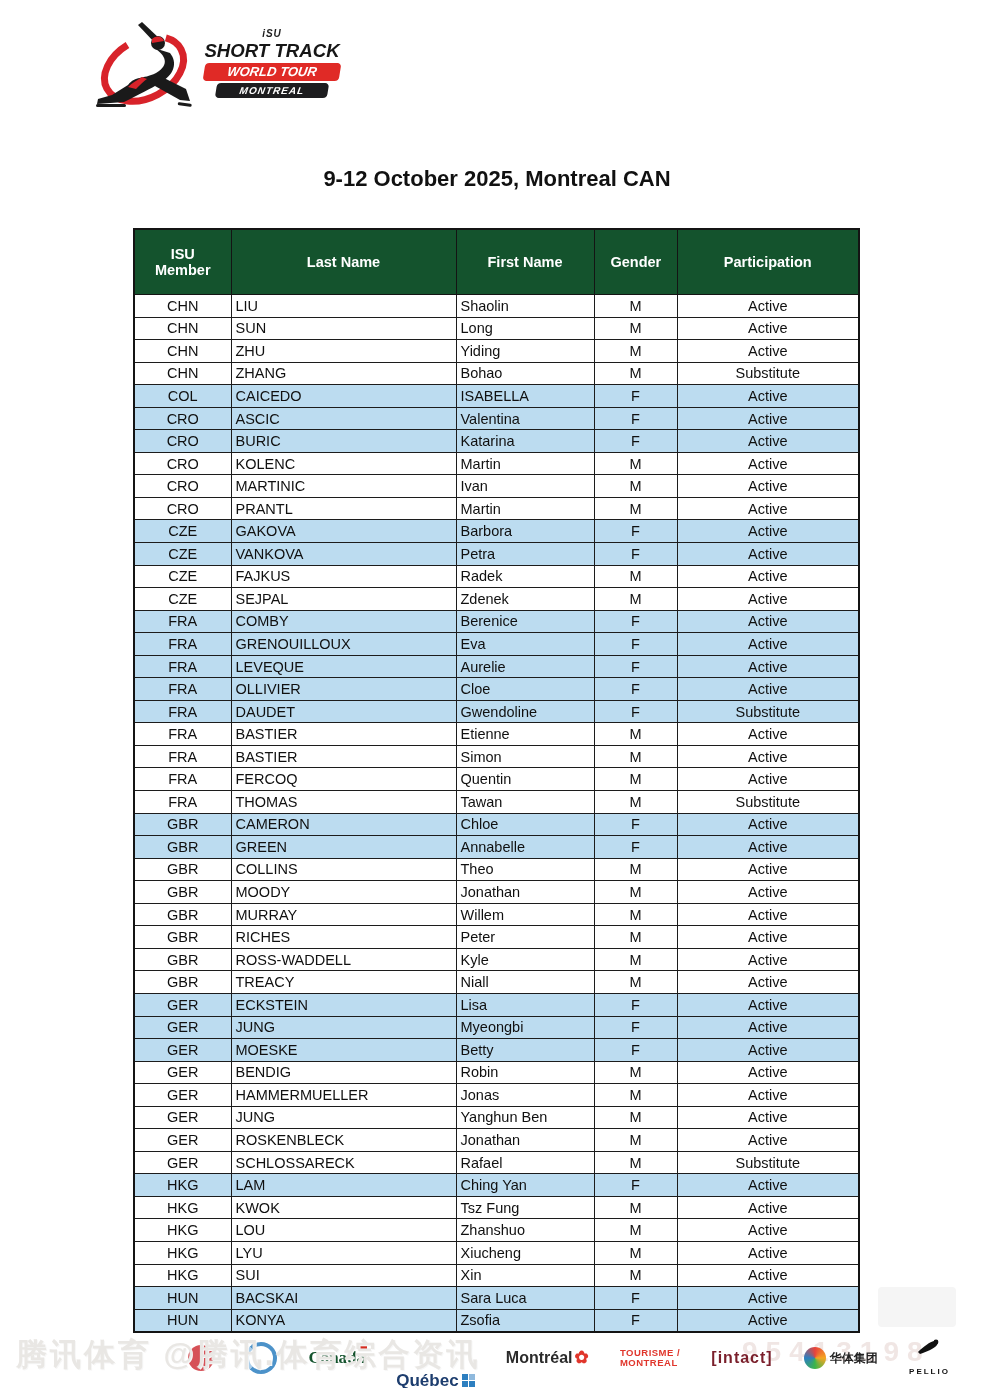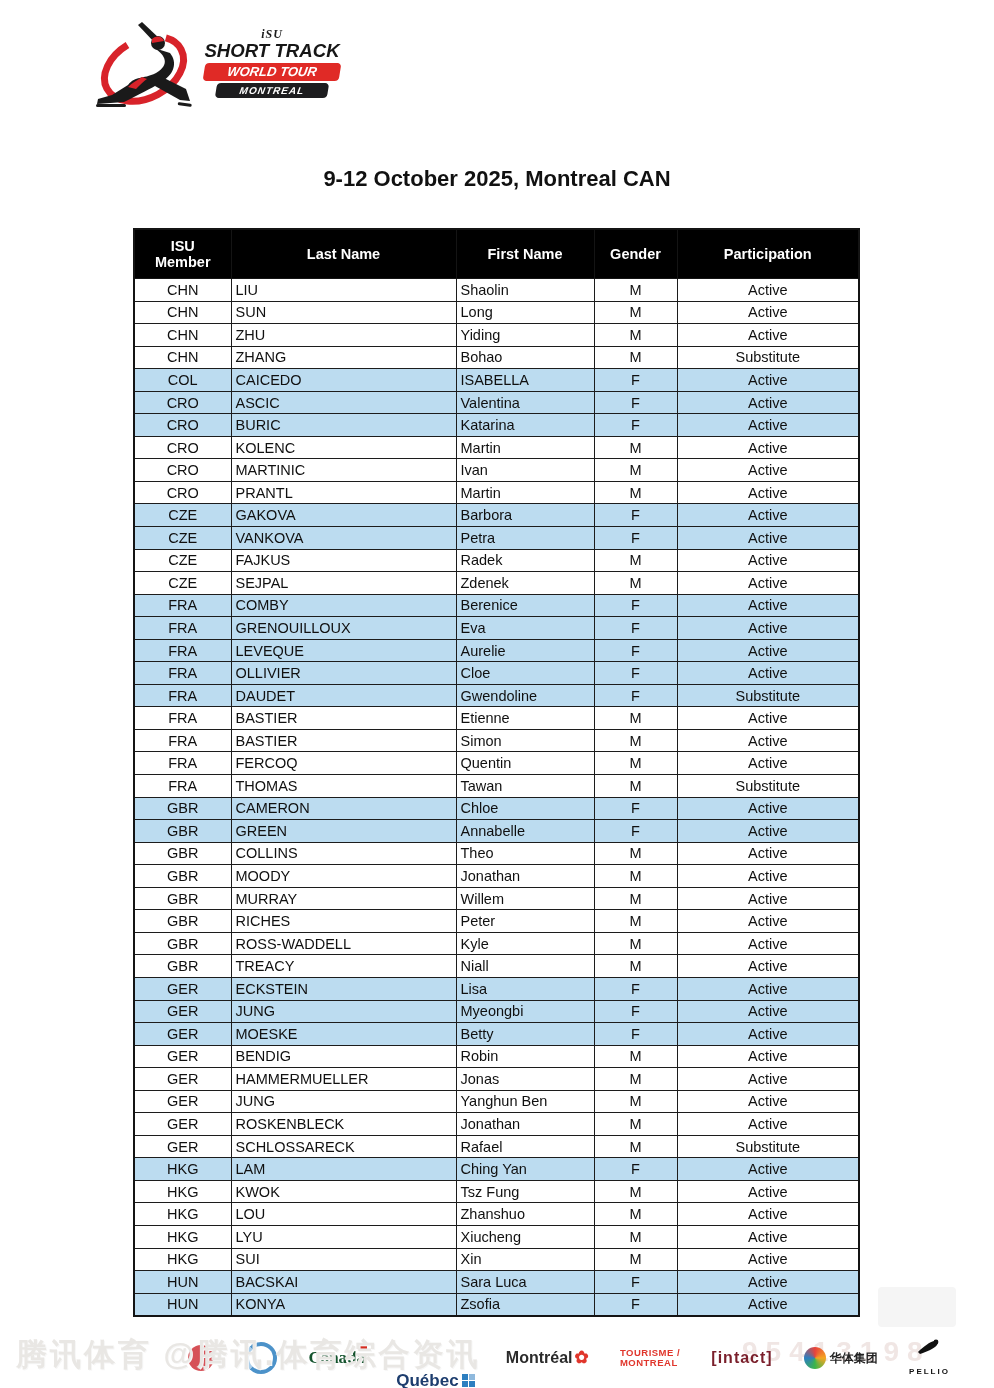--- a/index.html
+++ b/index.html
@@ -3,32 +3,32 @@
 <meta charset="utf-8">
 <style>
   html,body{margin:0;padding:0;}
   body{font-family:"Liberation Sans",sans-serif;background:#fff;}
   .page{position:relative;width:994px;height:1388px;background:#ffffff;overflow:hidden;}
 
   
   .logo{position:absolute;left:92px;top:10px;width:250px;height:105px;display:flex;align-items:center;}
   .logo-skater{width:118px;height:100px;flex:0 0 auto;}
   .logo-text{width:140px;margin-left:-8px;text-align:center;}
-  .logo-isu{font-size:12px;font-weight:900;letter-spacing:1px;color:#1c1c1c;font-style:italic;line-height:12px;font-family:Liberation Serif, serif;}
+  .logo-isu{font-size:10px;font-weight:900;letter-spacing:1px;color:#1c1c1c;font-style:italic;line-height:12px;}
   .logo-main{font-size:19px;font-weight:900;font-style:italic;color:#161616;letter-spacing:0;white-space:nowrap;transform:scaleX(.98);line-height:21px;}
   .banner{margin:2px auto 0;transform:skewX(-9deg);border-radius:4px;color:#fff;font-style:italic;font-weight:bold;}
   .banner.red{width:136px;background:#e02a26;font-size:13px;line-height:18px;}
   .banner.black{width:112px;background:#1d1d1f;font-size:10px;line-height:15px;letter-spacing:1px;}
 
   
   .title{position:absolute;left:0;top:164px;width:100%;text-align:center;font-weight:bold;color:#111;font-size:22px;line-height:30px;}
 
   
   table.entries{position:absolute;left:133px;top:228px;width:725px;border-collapse:collapse;table-layout:fixed;border:2px solid #141414;}
-  table.entries th{background:#000000;color:#ffffff;font-size:14.5px;font-weight:bold;height:20px;padding:8px;border:1px solid #141414;}
+  table.entries th{background:#14532d;color:#ffffff;font-size:14.5px;font-weight:bold;height:20px;padding:16px;border:1px solid #141414;}
   table.entries td{font-size:14.5px;color:#101010;height:21.56px;padding:0 0 0 0;text-align:center;border:1px solid #1c1c1c;overflow:hidden;white-space:nowrap;}
   table.entries td:nth-child(2),table.entries td:nth-child(3){text-align:left;padding-left:4px;}
   table.entries tr.f td{background:#bcdcf0;}
   col.c1{width:97px;} col.c2{width:225px;} col.c3{width:138px;} col.c4{width:83px;} col.c5{width:182px;}
 
   
   .wm-box{position:absolute;left:878px;top:1287px;width:78px;height:40px;background:#f5f5f5;border-radius:4px;}
   .phone-wm{position:absolute;left:742px;top:1336px;font-size:28px;font-weight:bold;color:#f0e6e4;letter-spacing:8px;z-index:1;}
   .watermark{position:absolute;left:16px;top:1334px;font-size:31px;font-weight:bold;color:#e9e7e4;letter-spacing:3px;z-index:3;text-shadow:1px 1px 0 #f7f7f7;}
   .sponsors{position:absolute;left:188px;top:1336px;width:762px;height:44px;display:flex;align-items:center;justify-content:space-between;z-index:2;}

